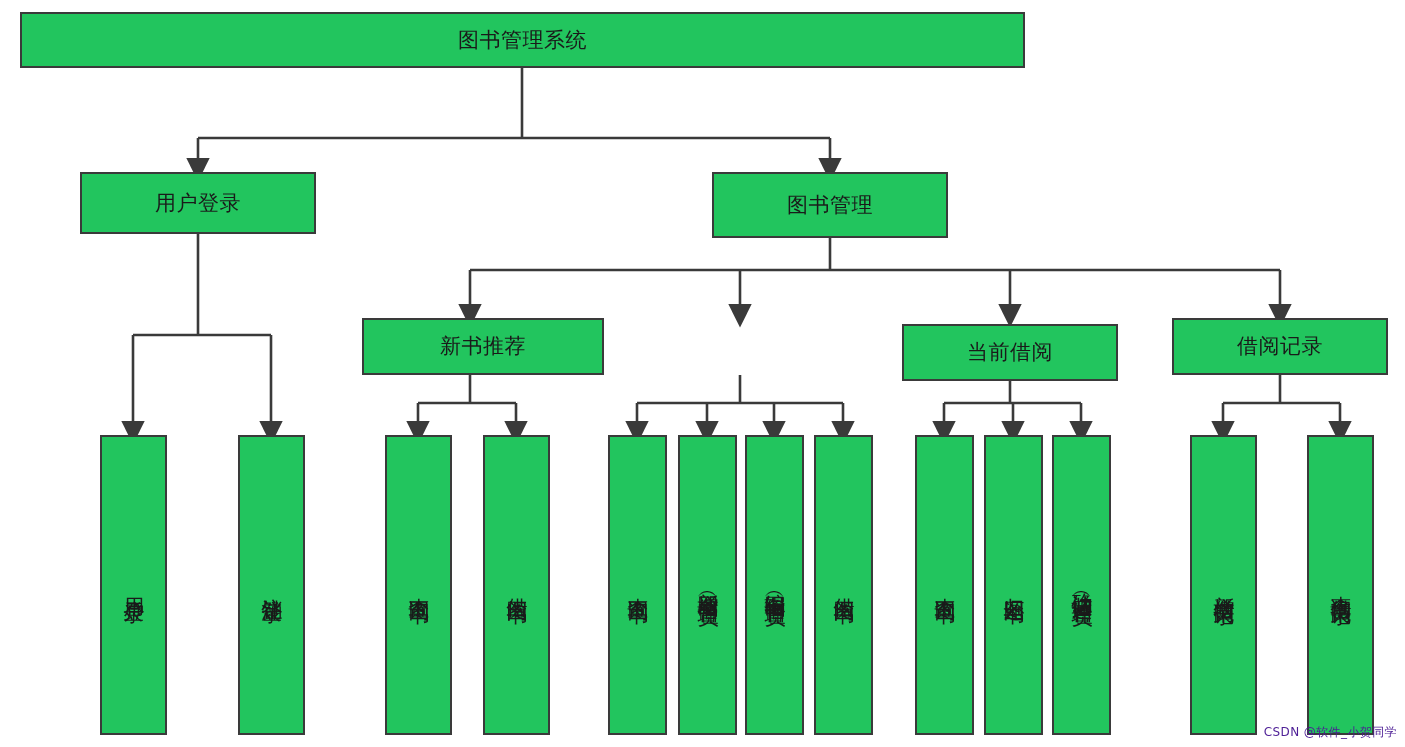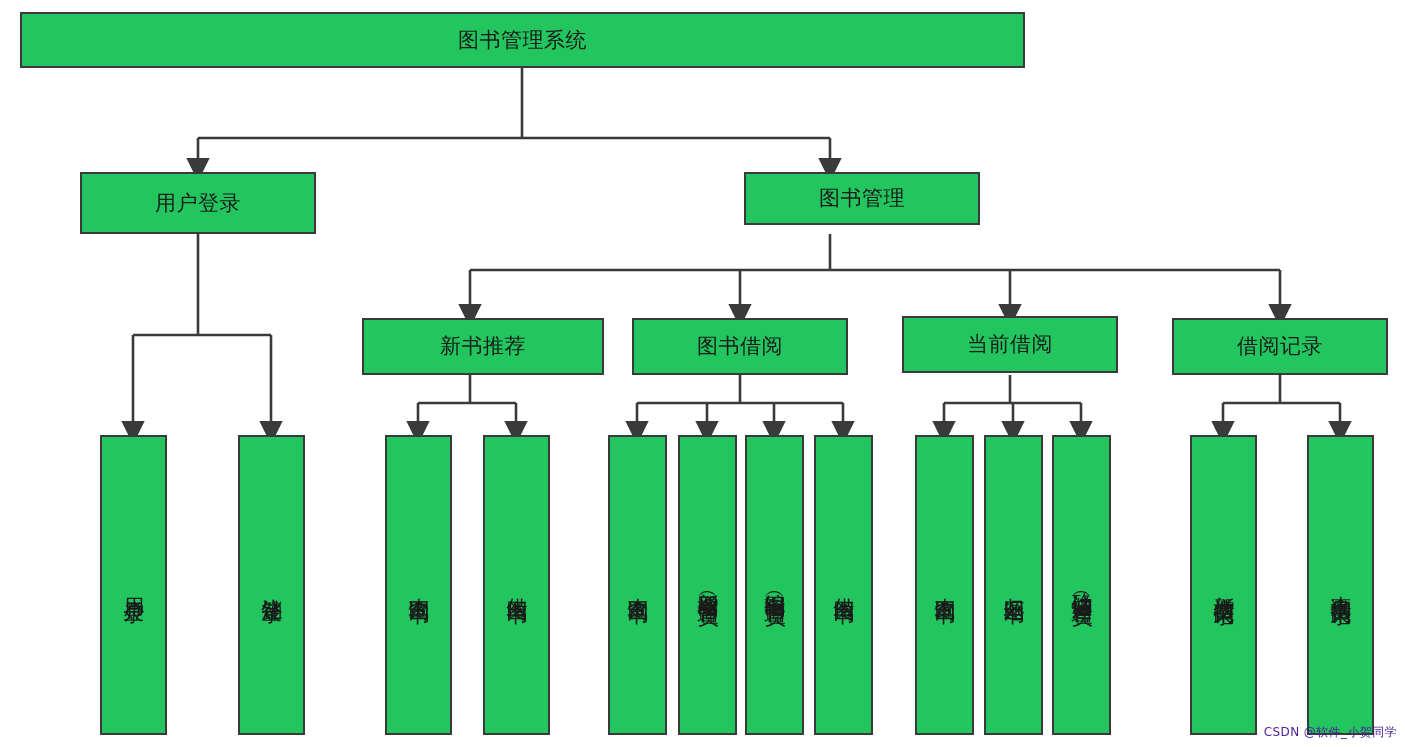--- a/index.html
+++ b/index.html
@@ -119,31 +119,28 @@
     </g>
   </svg>
 
   <div class="node" style="left: 20px; top: 12px; width: 1005px; height: 56px;">
     <span class="node-label">图书管理系统</span>
   </div>
 
   <div class="node" style="left: 80px; top: 172px; width: 236px; height: 62px;">
     <span class="node-label">用户登录</span>
   </div>
-  <div class="node" style="left: 744px; top: 172px; width: 236px; height: 53px;">
+  <div class="node" style="left: 712px; top: 172px; width: 236px; height: 66px;">
     <span class="node-label">图书管理</span>
   </div>
 
   <div class="node" style="left: 362px; top: 318px; width: 242px; height: 57px;">
     <span class="node-label">新书推荐</span>
   </div>
-  <div class="node" style="left: 632px; top: 318px; width: 216px; height: 57px;">
-    <span class="node-label">图书借阅</span>
-  </div>
-  <div class="node" style="left: 902px; top: 316px; width: 216px; height: 57px;">
+  <div class="node" style="left: 902px; top: 324px; width: 216px; height: 57px;">
     <span class="node-label">当前借阅</span>
   </div>
   <div class="node" style="left: 1172px; top: 318px; width: 216px; height: 57px;">
     <span class="node-label">借阅记录</span>
   </div>
 
   <div class="node vertical" style="left: 100px; top: 435px; width: 67px; height: 300px;">
     <span class="node-label">用户登录</span>
   </div>
   <div class="node vertical" style="left: 238px; top: 435px; width: 67px; height: 300px;">

